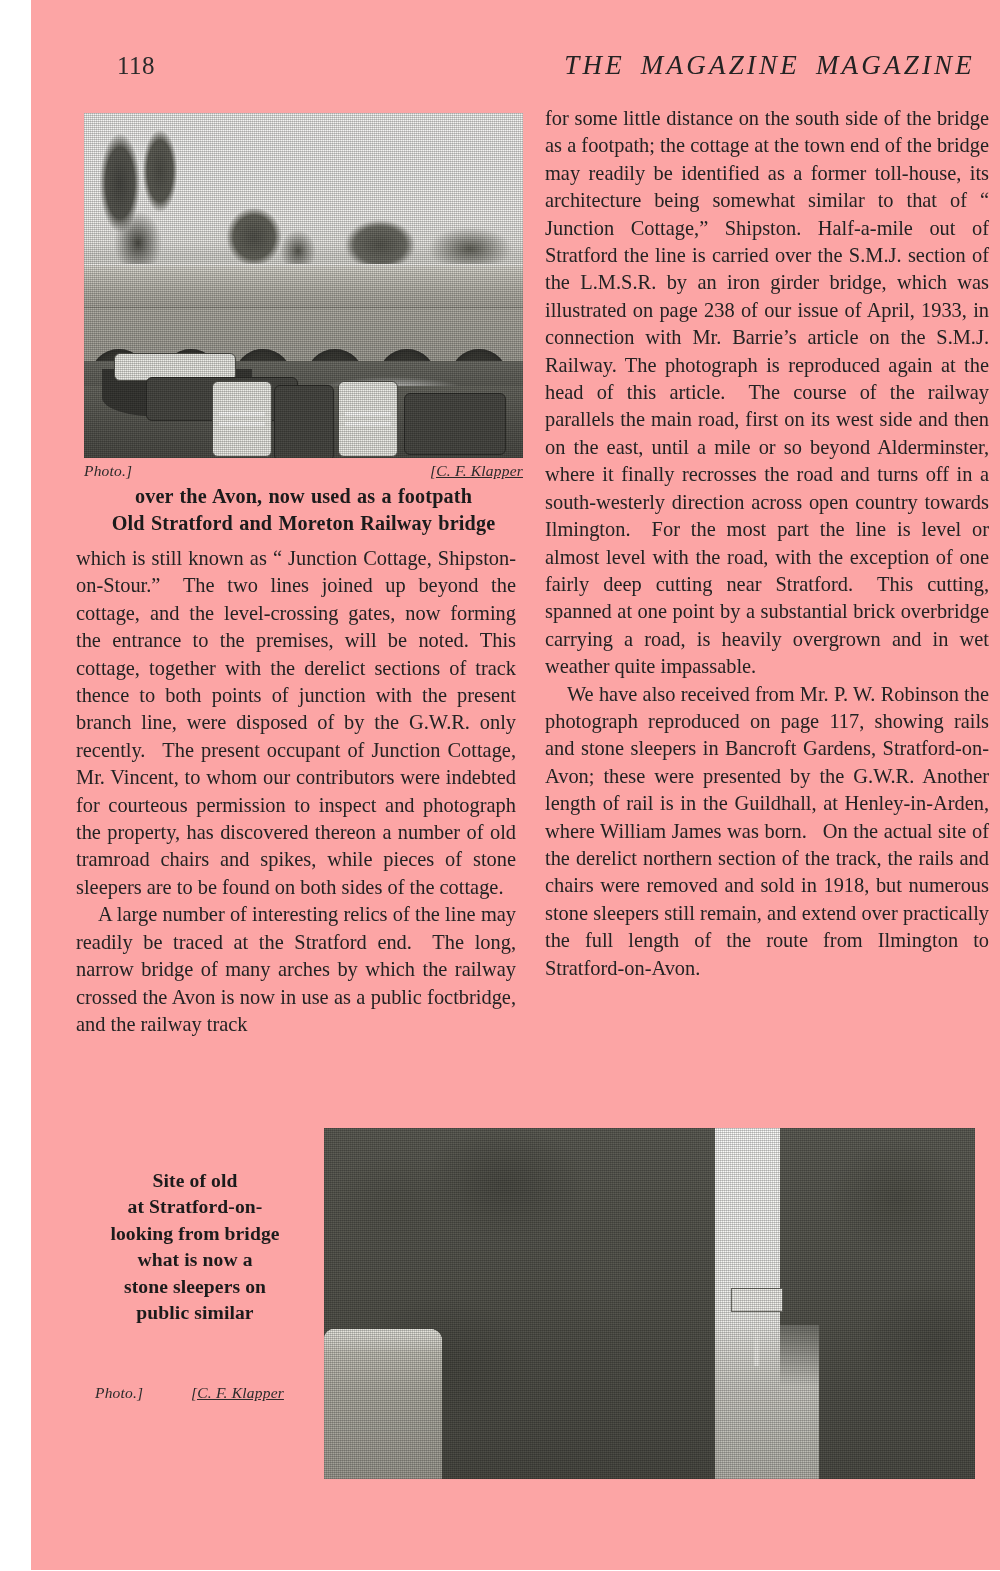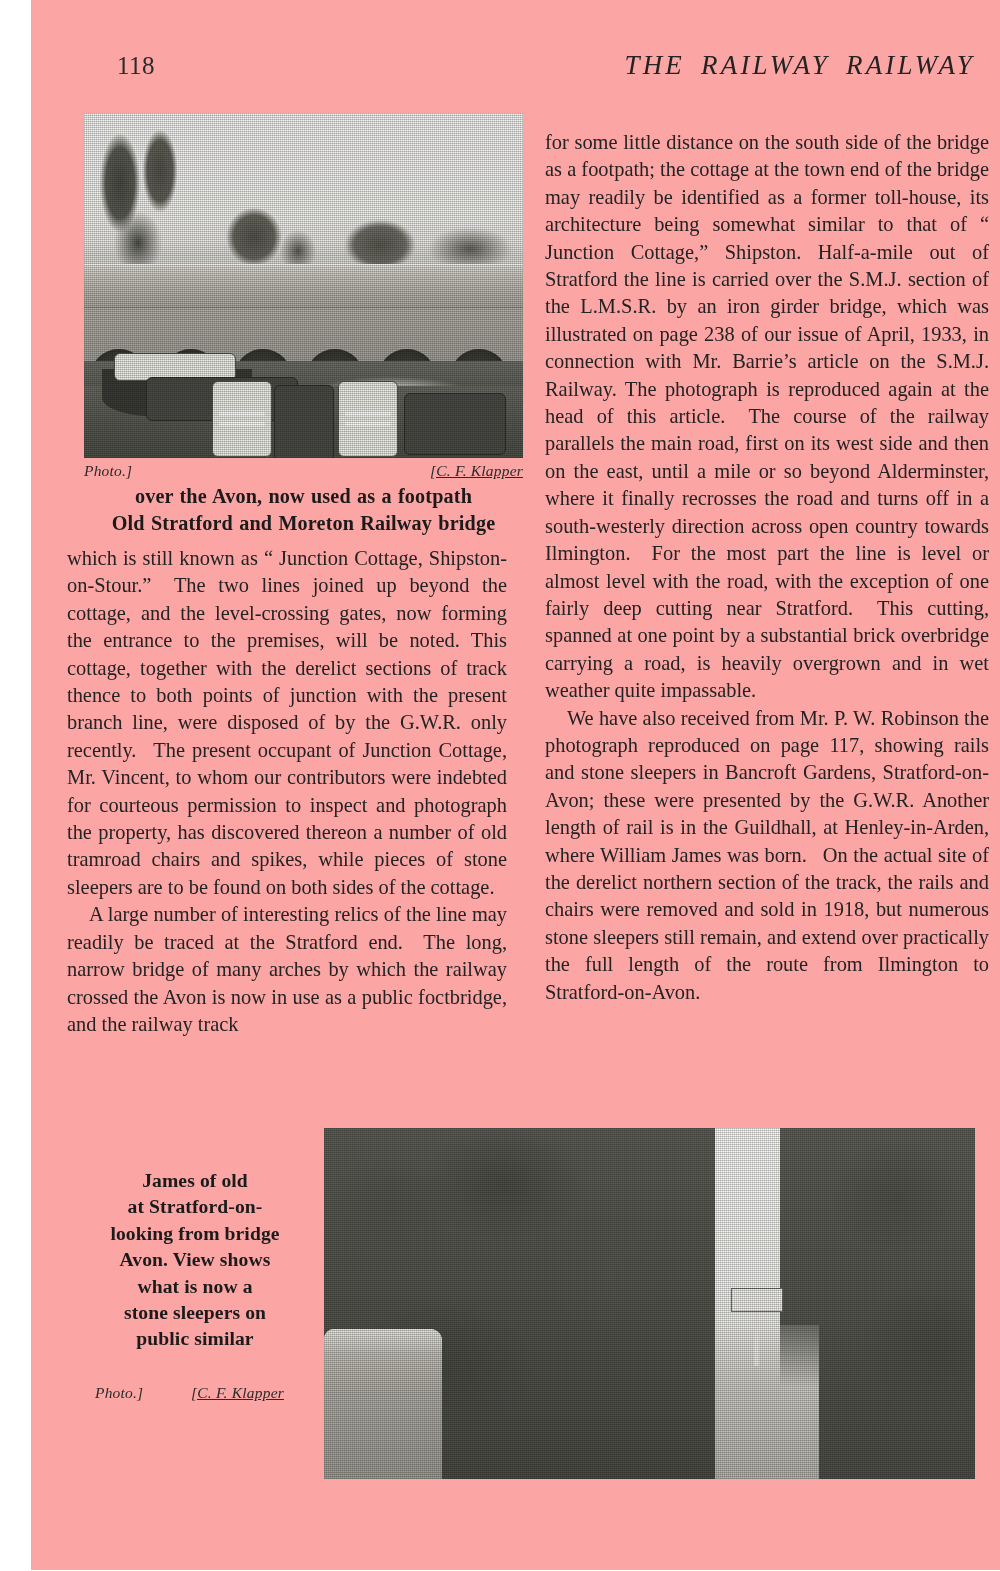--- a/index.html
+++ b/index.html
@@ -50,22 +50,22 @@
   .col {
     position: absolute;
     width: 440px;
     text-align: justify;
     font-size: 20.4px;
     line-height: 27.4px;
     color: #232323;
     -webkit-hyphens: none;
     hyphens: none;
   }
-  .col-left  { left: 36px;  top: 545px; width: 440px; }
-  .col-right { left: 514px; top: 129px; width: 444px; font-family: Liberation Serif, serif; }
+  .col-left  { left: 45px;  top: 545px; width: 440px; }
+  .col-right { left: 514px; top: 105px; width: 444px; font-family: Liberation Serif, serif; }
 
   .col p { margin: 0; text-indent: 0; }
   .col p.indent { text-indent: 22px; }
 
   
   .col p { text-align: justify; text-justify: inter-word; }
 
   
   .photo {
     position: absolute;
@@ -256,21 +256,21 @@
     letter-spacing: .1px;
   }
 </style>
 </head>
 <body>
 
 <div class="page">
 
   <div class="running-head">
     <div class="folio">118</div>
-    <div class="mag-title">THE RAILWAY RAILWAY</div>
+    <div class="mag-title">THE MAGAZINE MAGAZINE</div>
   </div>
 
   <div class="photo" id="photo-bridge">
     <div class="tree-l"></div>
     <div class="tree-c"></div>
     <div class="tree-r"></div>
     <div class="parapet"></div>
     <div class="spandrel"></div>
     <div class="arches">
       <i style="left:6px"></i>
@@ -313,24 +313,23 @@
     <p>which is still known as “ Junction Cottage, Shipston-on-Stour.”  The two lines joined up beyond the cottage, and the level-crossing gates, now forming the entrance to the premises, will be noted. This cottage, together with the derelict sections of track thence to both points of junction with the present branch line, were disposed of by the G.W.R. only recently.  The present occupant of Junction Cottage, Mr. Vincent, to whom our contributors were indebted for courteous permission to inspect and photograph the property, has discovered thereon a number of old tramroad chairs and spikes, while pieces of stone sleepers are to be found on both sides of the cottage.</p>
     <p class="indent">A large number of interesting relics of the line may readily be traced at the Stratford end.  The long, narrow bridge of many arches by which the railway crossed the Avon is now in use as a public foctbridge, and the railway track</p>
   </div>
 
   <div class="col col-right">
     <p>for some little distance on the south side of the bridge as a footpath; the cottage at the town end of the bridge may readily be identified as a former toll-house, its architecture being somewhat similar to that of “ Junction Cottage,” Shipston. Half-a-mile out of Stratford the line is carried over the S.M.J. section of the L.M.S.R. by an iron girder bridge, which was illustrated on page 238 of our issue of April, 1933, in connection with Mr. Barrie’s article on the S.M.J. Railway. The photograph is reproduced again at the head of this article.  The course of the railway parallels the main road, first on its west side and then on the east, until a mile or so beyond Alderminster, where it finally recrosses the road and turns off in a south-westerly direction across open country towards Ilmington.  For the most part the line is level or almost level with the road, with the exception of one fairly deep cutting near Stratford.  This cutting, spanned at one point by a substantial brick overbridge carrying a road, is heavily overgrown and in wet weather quite impassable.</p>
     <p class="indent">We have also received from Mr. P. W. Robinson the photograph reproduced on page 117, showing rails and stone sleepers in Bancroft Gardens, Stratford-on-Avon; these were presented by the G.W.R. Another length of rail is in the Guildhall, at Henley-in-Arden, where William James was born.  On the actual site of the derelict northern section of the track, the rails and chairs were removed and sold in 1918, but numerous stone sleepers still remain, and extend over practically the full length of the route from Ilmington to Stratford-on-Avon.</p>
   </div>
 
   <div class="caption-bold" id="caption-bottom">
-    <div>James of old</div>
+    <div>Site of old</div>
     <div>at Stratford-on-</div>
     <div>looking from bridge</div>
-    <div>Avon.  View shows</div>
     <div>what is now a</div>
     <div>stone sleepers on</div>
     <div>public similar</div>
   </div>
 
   <div class="credit-row" id="credit-bottom">
     <span class="credit-left">Photo.]</span>
     <span class="credit-right">[C. F. Klapper</span>
   </div>
 

